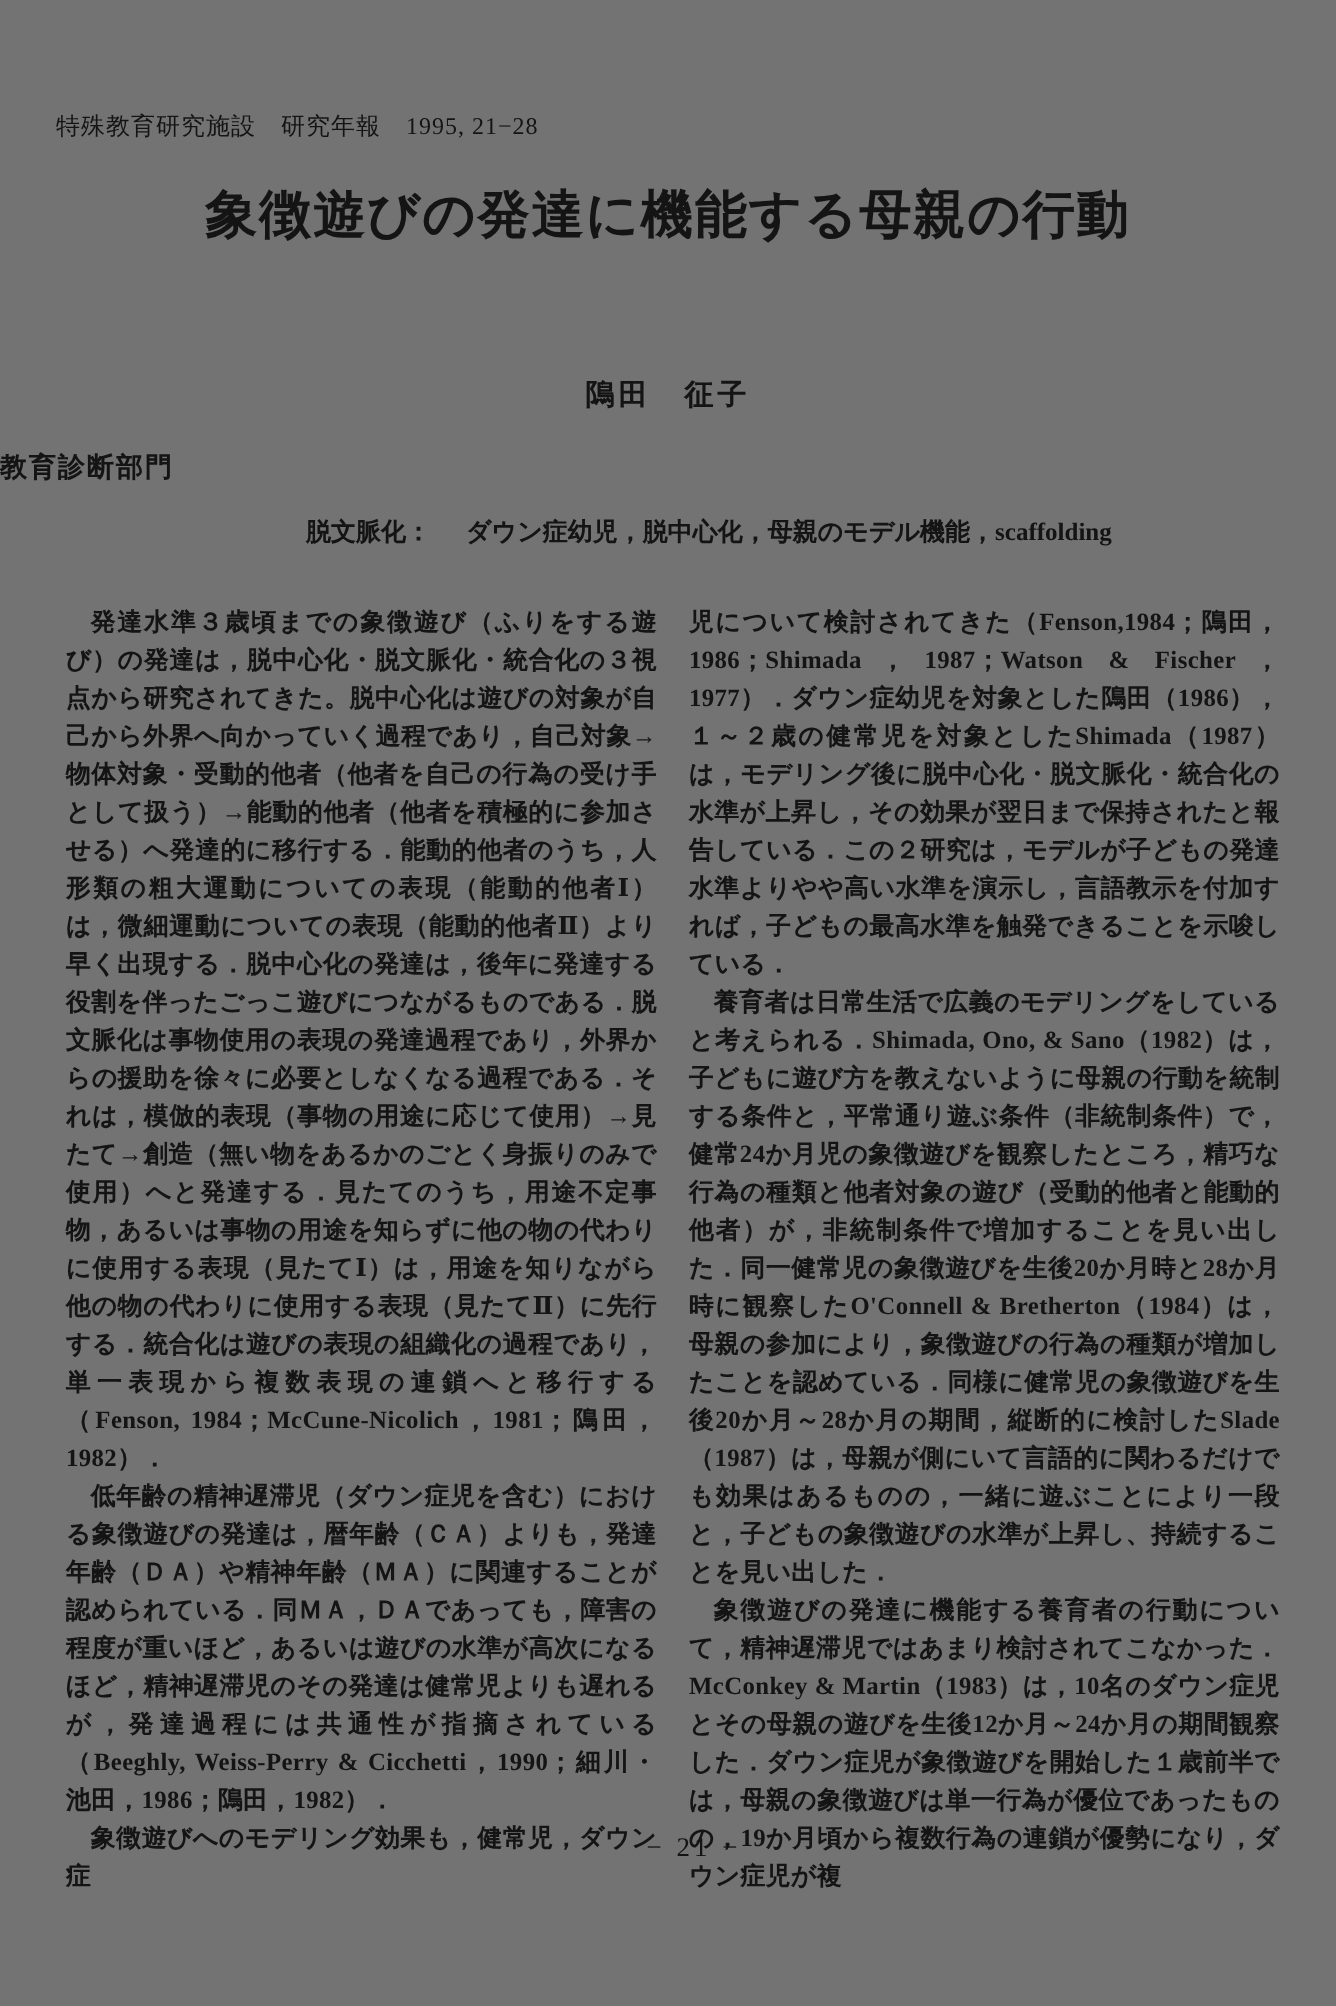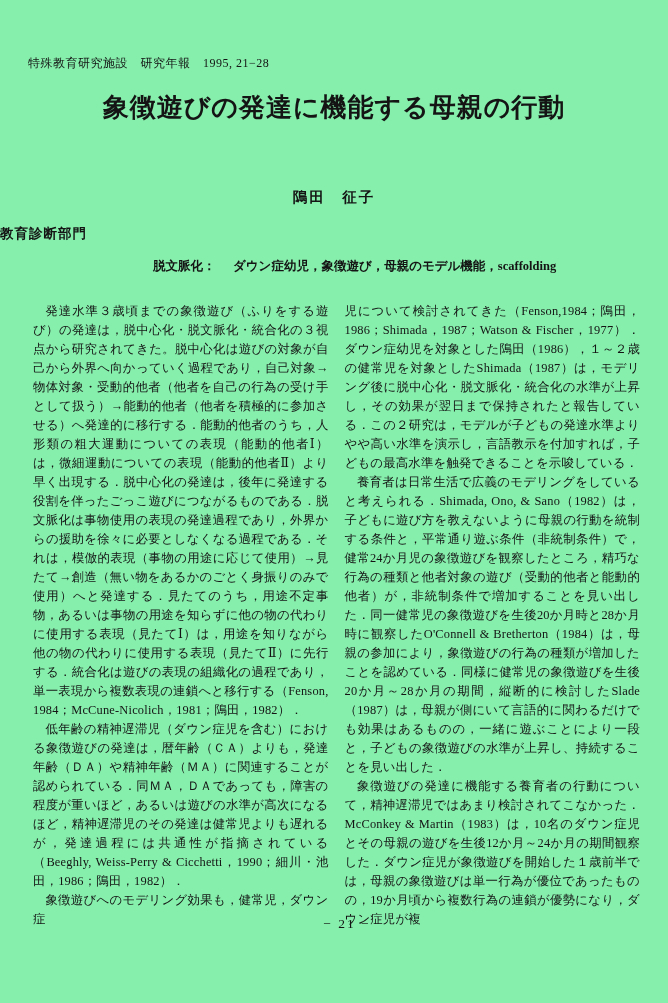--- a/index.html
+++ b/index.html
@@ -5,21 +5,21 @@
   html, body {
     margin: 0;
     padding: 0;
     background: #888;
   }
   .page {
     position: relative;
     width: 668px;
     height: 1003px;
     margin: 0 auto;
-    background: #86efac;
+    background: #737373;
     color: #141414;
     font-family: "Liberation Serif", "DejaVu Serif", serif;
     overflow: hidden;
     box-sizing: border-box;
   }
   .journal-header {
     position: absolute;
     top: 55px;
     left: 28px;
     font-size: 12px;
@@ -71,20 +71,21 @@
   .keywords .kw-text {
     margin-left: 1.4em;
   }
   .body-columns {
     position: absolute;
     top: 302px;
     left: 33px;
     width: 607px;
     display: flex;
     gap: 16px;
+    font-weight: bold;
   }
   .column {
     width: 295.5px;
     font-size: 12.4px;
     line-height: 19px;
     text-align: justify;
     letter-spacing: 0.2px;
   }
   .column p {
     margin: 0;
@@ -112,21 +113,21 @@
 
   <div class="title-block">
     <div class="title-line">象徴遊びの発達に機能する母親の行動</div>
   </div>
 
   <div class="author">隝田　征子</div>
 
   <div class="affiliation">教育診断部門</div>
 
   <div class="keywords">
-    <span class="kw-label">脱文脈化：</span><span class="kw-text">ダウン症幼児，象徴遊び，母親のモデル機能，scaffolding</span>
+    <span class="kw-label">脱文脈化：</span><span class="kw-text">ダウン症幼児，脱中心化，母親のモデル機能，scaffolding</span>
   </div>
 
   <div class="body-columns">
     <div class="column">
       <p class="indent">発達水準３歳頃までの象徴遊び（ふりをする遊び）の発達は，脱中心化・脱文脈化・統合化の３視点から研究されてきた。脱中心化は遊びの対象が自己から外界へ向かっていく過程であり，自己対象→物体対象・受動的他者（他者を自己の行為の受け手として扱う）→能動的他者（他者を積極的に参加させる）へ発達的に移行する．能動的他者のうち，人形類の粗大運動についての表現（能動的他者Ⅰ）は，微細運動についての表現（能動的他者Ⅱ）より早く出現する．脱中心化の発達は，後年に発達する役割を伴ったごっこ遊びにつながるものである．脱文脈化は事物使用の表現の発達過程であり，外界からの援助を徐々に必要としなくなる過程である．それは，模倣的表現（事物の用途に応じて使用）→見たて→創造（無い物をあるかのごとく身振りのみで使用）へと発達する．見たてのうち，用途不定事物，あるいは事物の用途を知らずに他の物の代わりに使用する表現（見たてⅠ）は，用途を知りながら他の物の代わりに使用する表現（見たてⅡ）に先行する．統合化は遊びの表現の組織化の過程であり，単一表現から複数表現の連鎖へと移行する（Fenson, 1984；McCune-Nicolich，1981；隝田，1982）．</p>
       <p class="indent">低年齢の精神遅滞児（ダウン症児を含む）における象徴遊びの発達は，暦年齢（ＣＡ）よりも，発達年齢（ＤＡ）や精神年齢（ＭＡ）に関連することが認められている．同ＭＡ，ＤＡであっても，障害の程度が重いほど，あるいは遊びの水準が高次になるほど，精神遅滞児のその発達は健常児よりも遅れるが，発達過程には共通性が指摘されている（Beeghly, Weiss-Perry &amp; Cicchetti，1990；細川・池田，1986；隝田，1982）．</p>
       <p class="indent">象徴遊びへのモデリング効果も，健常児，ダウン症</p>
     </div>
     <div class="column">
       <p>児について検討されてきた（Fenson,1984；隝田，1986；Shimada，1987；Watson &amp; Fischer，1977）．ダウン症幼児を対象とした隝田（1986），１～２歳の健常児を対象としたShimada（1987）は，モデリング後に脱中心化・脱文脈化・統合化の水準が上昇し，その効果が翌日まで保持されたと報告している．この２研究は，モデルが子どもの発達水準よりやや高い水準を演示し，言語教示を付加すれば，子どもの最高水準を触発できることを示唆している．</p>

